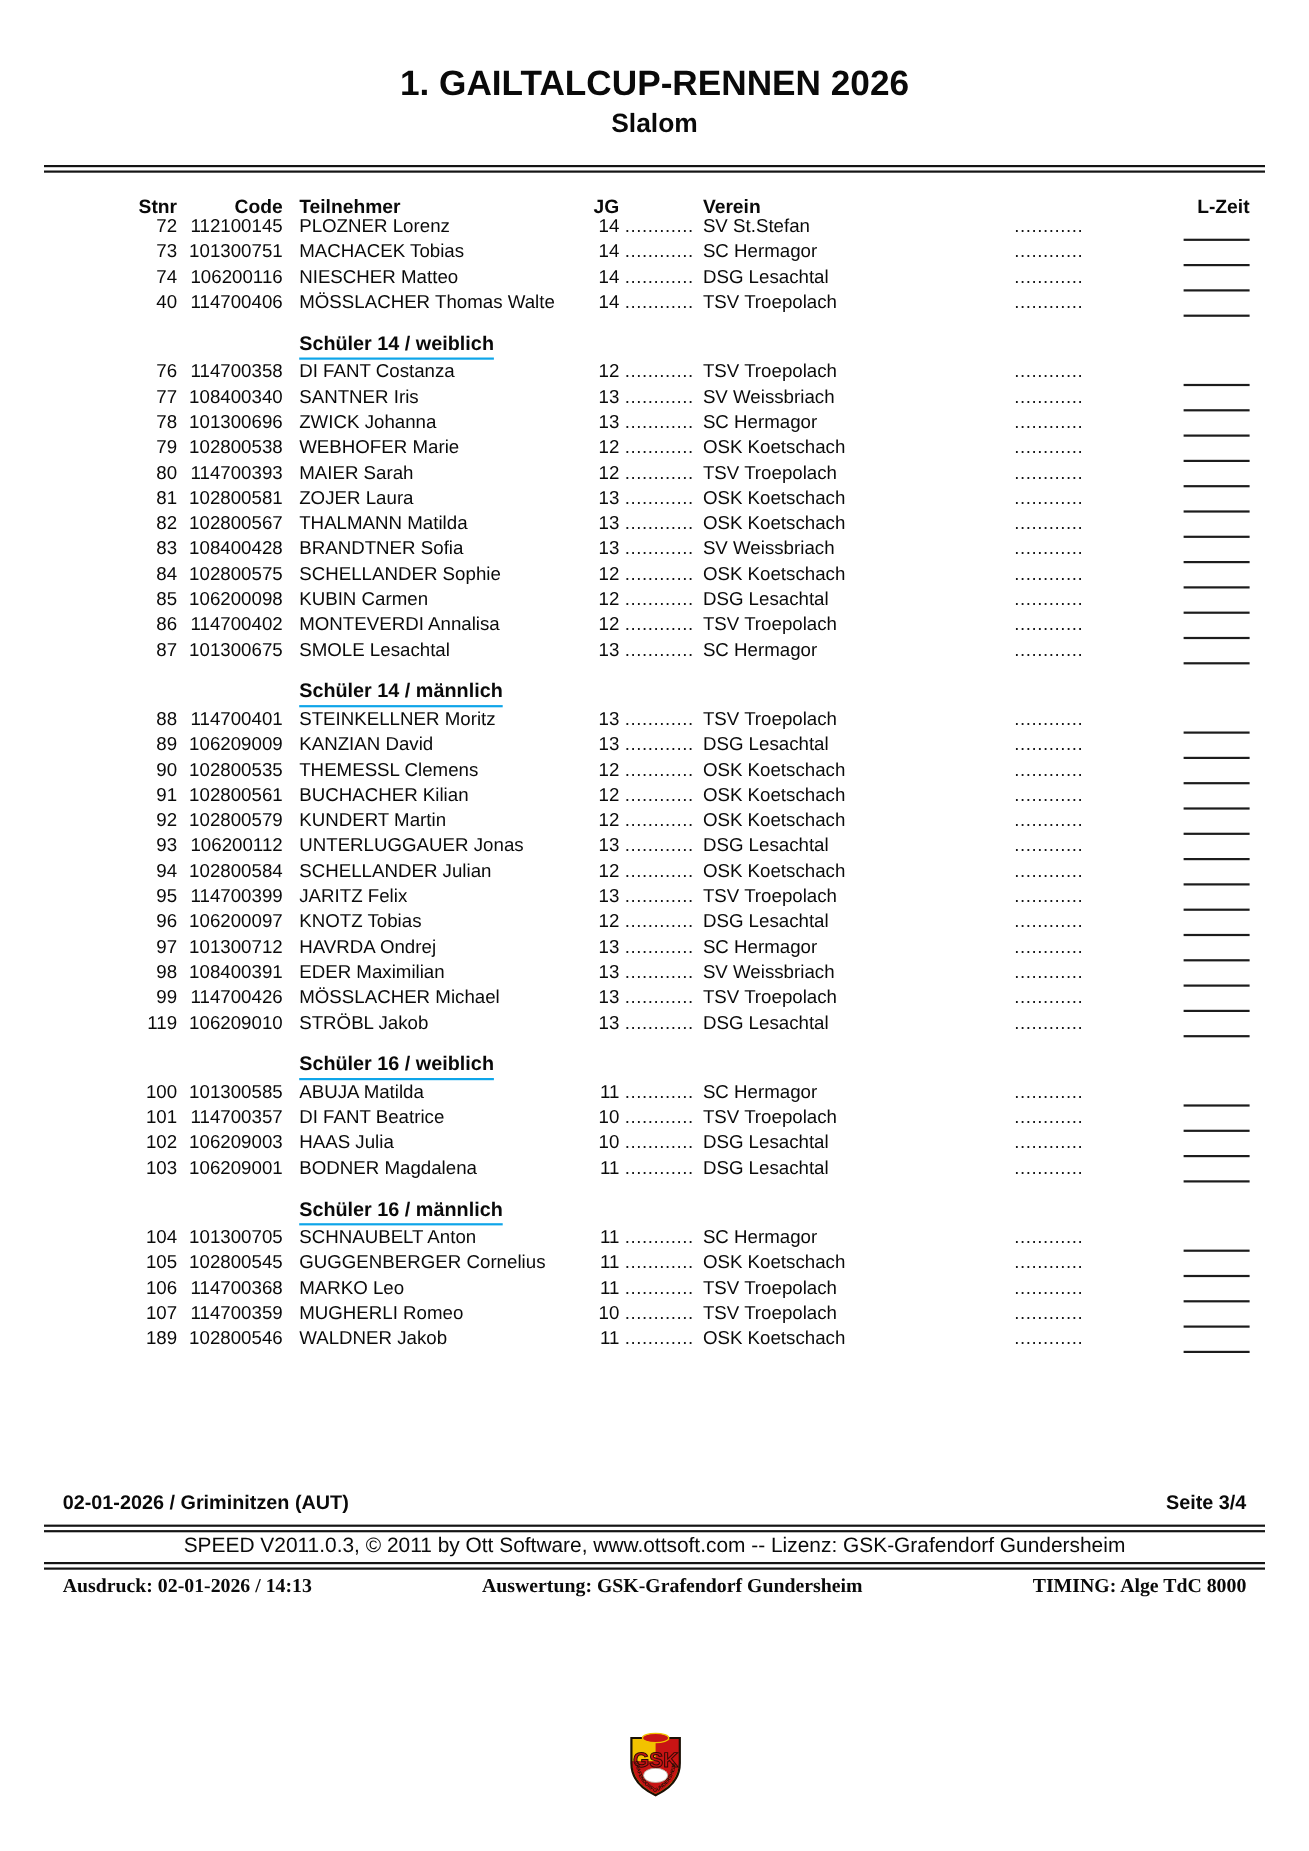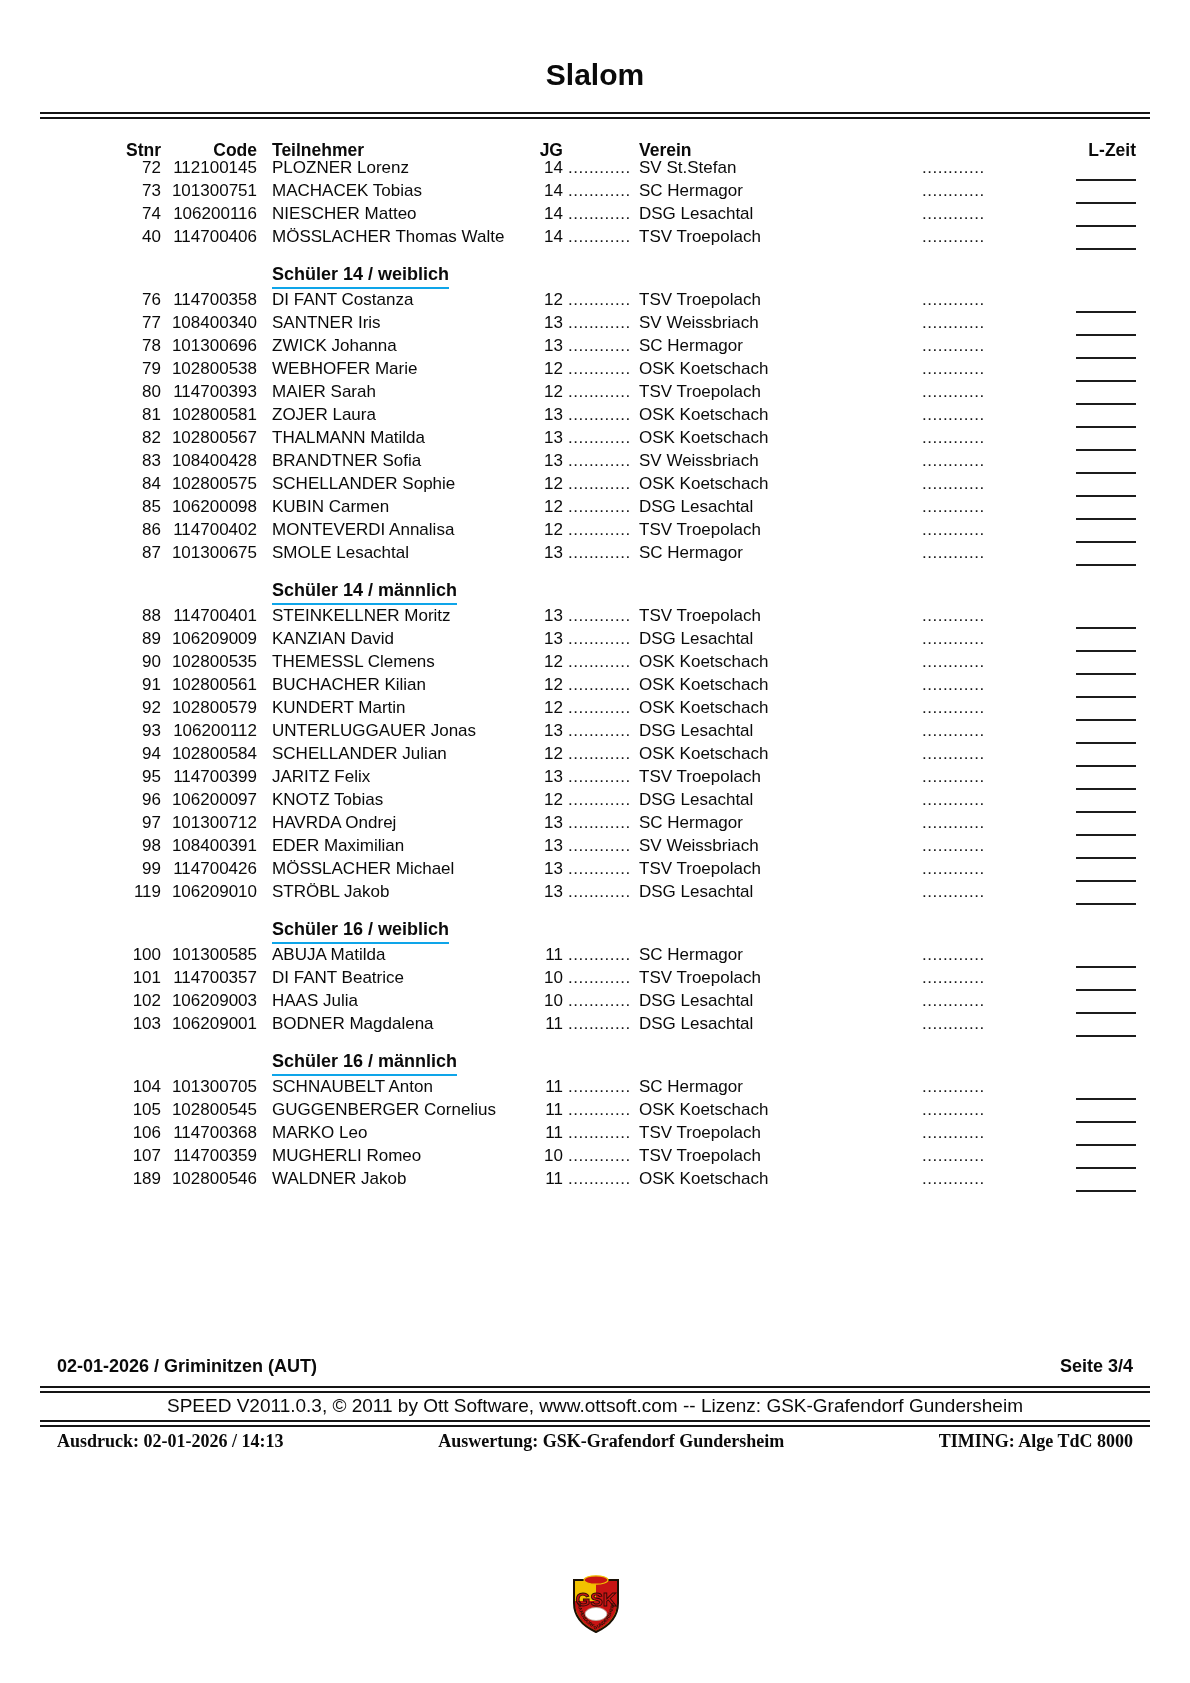--- a/index.html
+++ b/index.html
@@ -8,21 +8,21 @@
     background:#ffffff;
     color:#0a0a0a;
     font-family:"Liberation Sans", sans-serif;
     position:relative;
     overflow:hidden;
   }
   
   .doc-header { padding-top:56px; text-align:center; }
   .doc-title      { font-size:32px; font-weight:bold; line-height:38px; }
   .doc-subtitle   { font-size:30px; font-weight:bold; line-height:38px; }
-  .doc-discipline { font-size:30px; font-weight:bold; line-height:38px; }
+  .doc-discipline { font-size:24px; font-weight:bold; line-height:38px; }
   .doc-listtitle  { font-size:31px; font-weight:bold; line-height:38px; margin-top:2px; }
   .rule-double {
     margin:18px 40px 0 40px;
     height:3px;
     border-top:2px solid #141414;
     border-bottom:2px solid #141414;
   }
   
   .table-area { margin-left:57px; margin-top:9px; }
   .thead, .row { display:flex; align-items:baseline; height:23px; font-size:17px; white-space:nowrap; }
@@ -64,20 +64,21 @@
     position:absolute; top:1431px; left:57px; width:1076px;
     display:flex; justify-content:space-between;
     font-size:18px; font-weight:bold;font-family:Liberation Serif, serif;
   }
   .club-logo { position:absolute; top:1573px; left:568px; width:56px; height:62px; }
 </style>
 </head>
 <body>
 
 <div class="doc-header">
+  <div class="doc-title">1. GAILTALCUP-RENNEN 2026</div>
   <div class="doc-discipline">Slalom</div>
 </div>
 <div class="rule-double"></div>
 
 <div class="table-area">
   <div class="thead">
     <span class="c-stnr">Stnr</span>
     <span class="c-code">Code</span>
     <span class="c-name">Teilnehmer</span>
     <span class="c-jg">JG</span>

